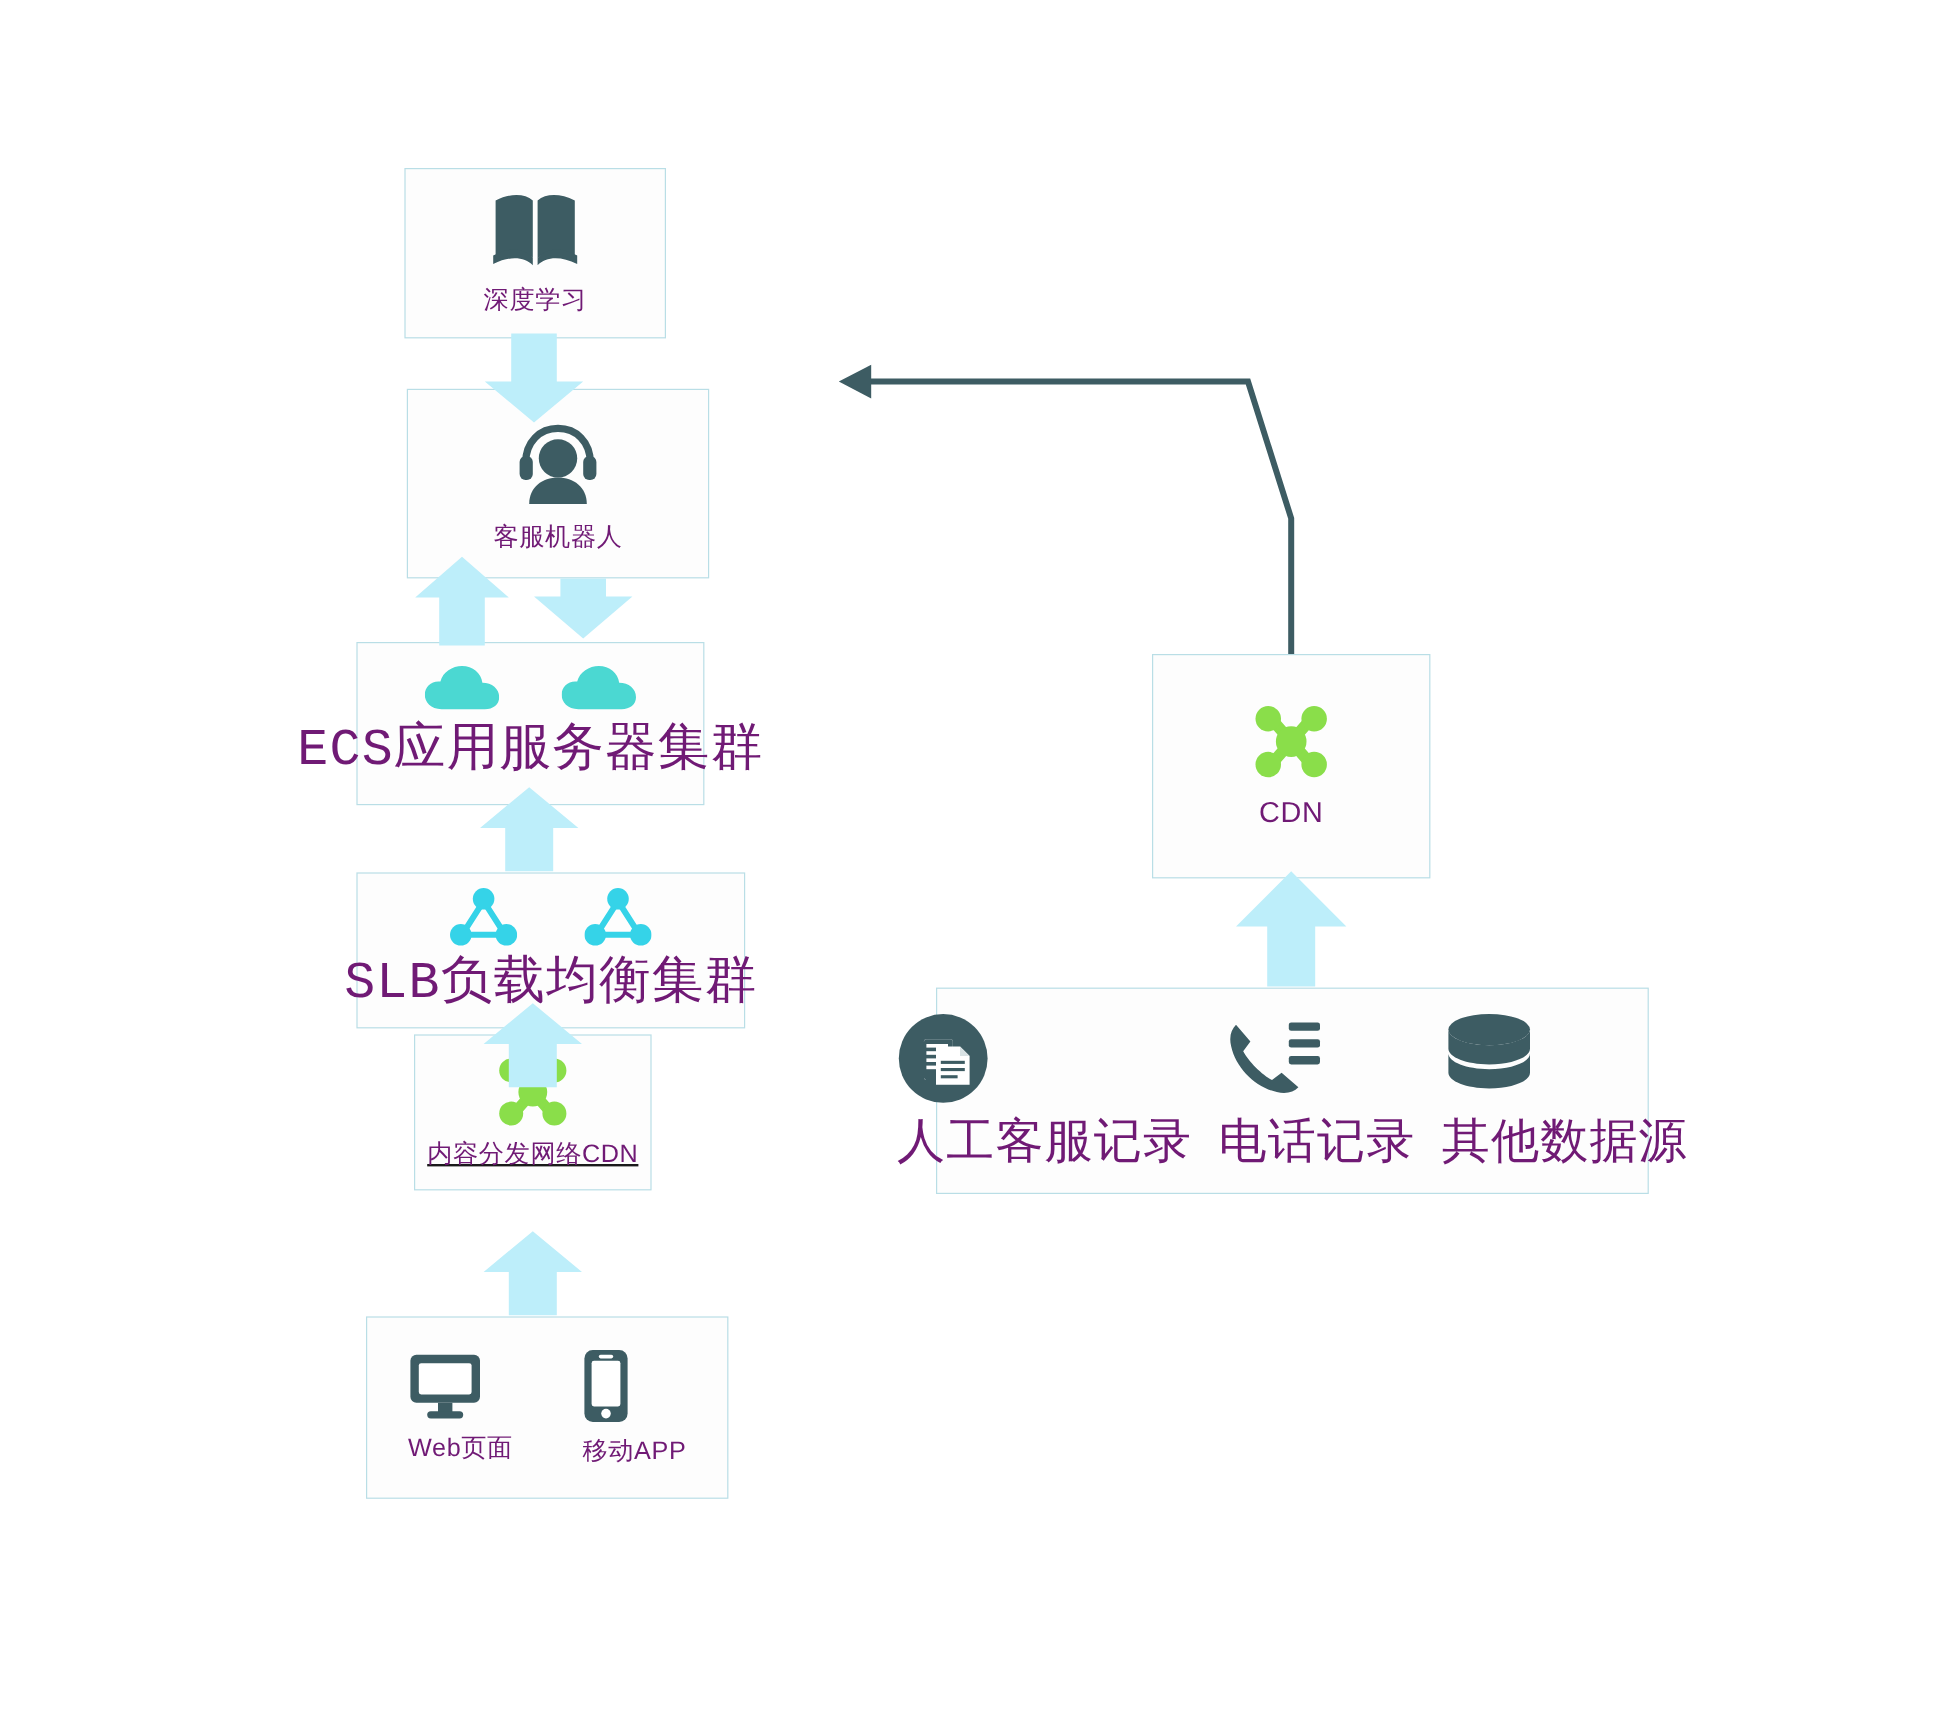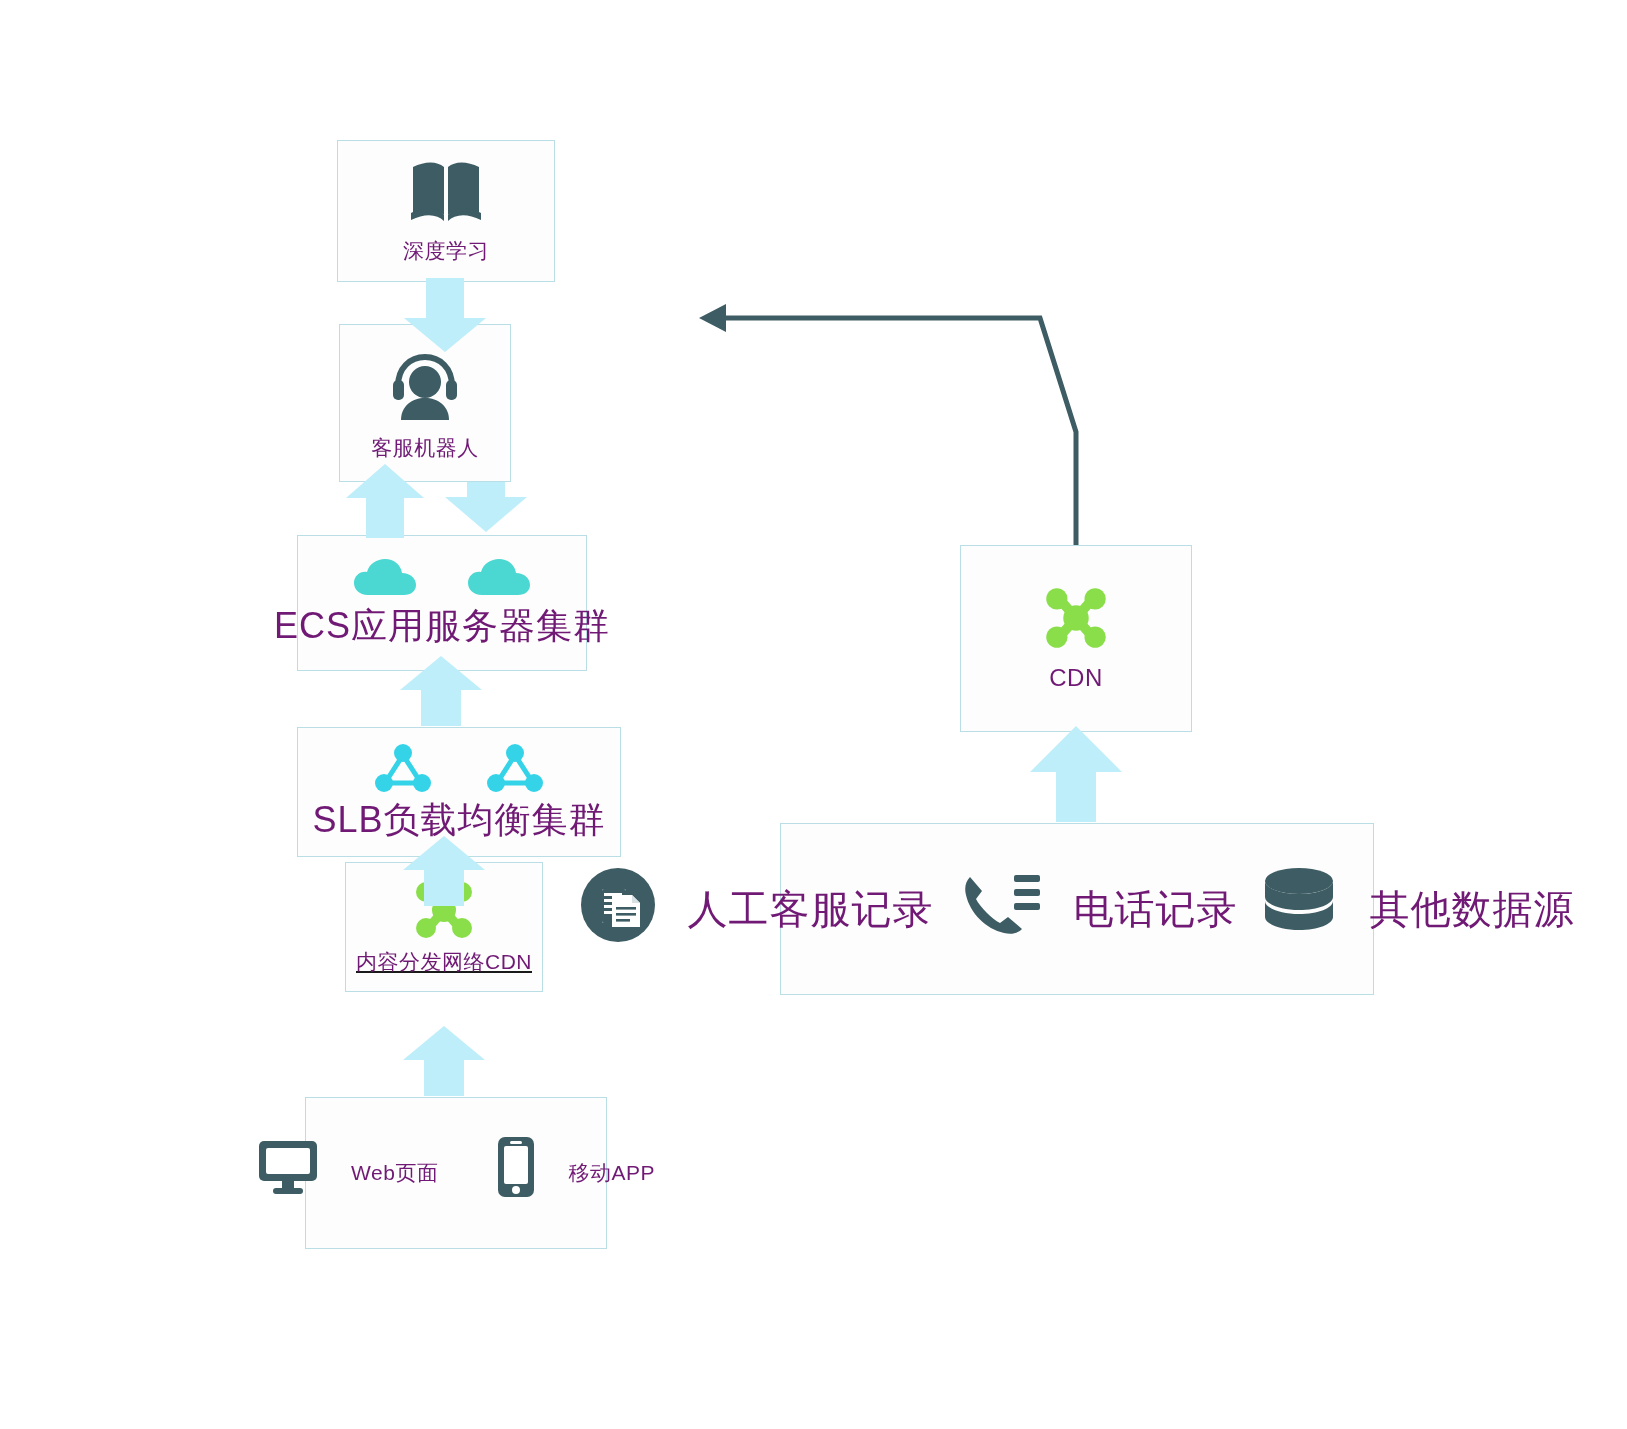--- a/index.html
+++ b/index.html
@@ -35,32 +35,31 @@
     justify-content: center;
   }
   .node-label {
     text-align: center;
     color: #701a75;
     white-space: nowrap;
     line-height: 1.15;
   }
   .label-sm { font-size: 21px; letter-spacing: 0.5px; }
   .label-md { font-size: 24px; letter-spacing: 0.5px; }
-  .label-lg { font-size: 36px; letter-spacing: 1px; }
+  .label-lg { font-size: 43px; letter-spacing: 1px; font-family: Liberation Mono, monospace; }
   .label-xl { font-size: 40px; letter-spacing: 1px; }
   .multi-label-row {
     display: flex;
     flex-direction: row;
     align-items: center;
     justify-content: center;
   }
   .multi-label-row .cell {
     display: flex;
-    align-items: center;
-    gap: 32px;
+    flex-direction: column;
   }
   svg { display: block; }
   .arrow-layer, .line-layer {
     position: absolute;
     left: 0; top: 0;
     width: 1627px;
     height: 1429px;
     pointer-events: none;
   }
   .arrow-layer { pointer-events: auto; }
@@ -75,21 +74,21 @@
       <svg width="74" height="66" viewBox="0 0 74 66">
         <path d="M4 8 C16 2 28 2 35 8 L35 56 C28 50 16 50 4 56 Z" fill="#3d5c63"></path>
         <path d="M70 8 C58 2 46 2 39 8 L39 56 C46 50 58 50 70 56 Z" fill="#3d5c63"></path>
         <path d="M2 54 C16 46 28 48 35 56 L35 62 C28 55 16 54 2 61 Z" fill="#3d5c63"></path>
         <path d="M72 54 C58 46 46 48 39 56 L39 62 C46 55 58 54 72 61 Z" fill="#3d5c63"></path>
       </svg>
     </div>
     <div class="node-label label-sm">深度学习</div>
   </div>
 
-  <div class="node" style="left:339px; top:324px; width:172px; height:158px;">
+  <div class="node" style="left:339px; top:324px; width:252px; height:158px;">
     <div class="node-icons" style="margin-bottom:12px;">
       <svg width="78" height="78" viewBox="0 0 78 78">
         <path d="M12 40 C12 22 24 11 39 11 C54 11 66 22 66 40" fill="none" stroke="#3d5c63" stroke-width="6" stroke-linecap="round"></path>
         <rect x="7" y="34" width="11" height="20" rx="5" fill="#3d5c63"></rect>
         <rect x="60" y="34" width="11" height="20" rx="5" fill="#3d5c63"></rect>
         <circle cx="39" cy="36" r="16" fill="#3d5c63"></circle>
         <path d="M15 74 C15 60 26 52 39 52 C52 52 63 60 63 74 Z" fill="#3d5c63"></path>
       </svg>
     </div>
     <div class="node-label label-sm">客服机器人</div>

